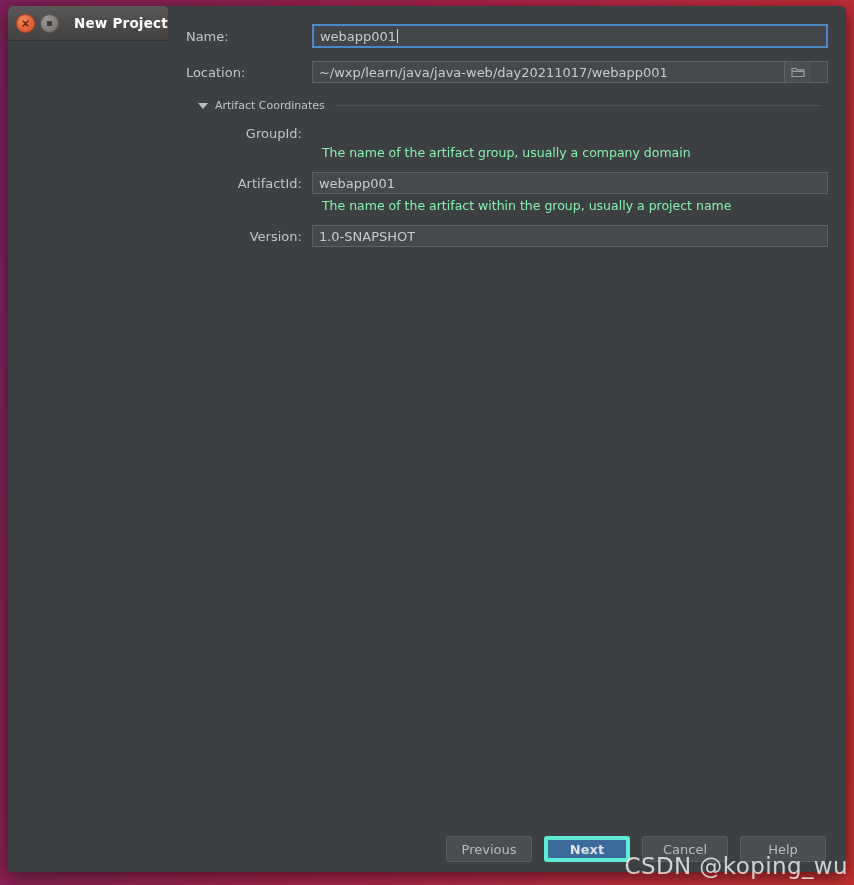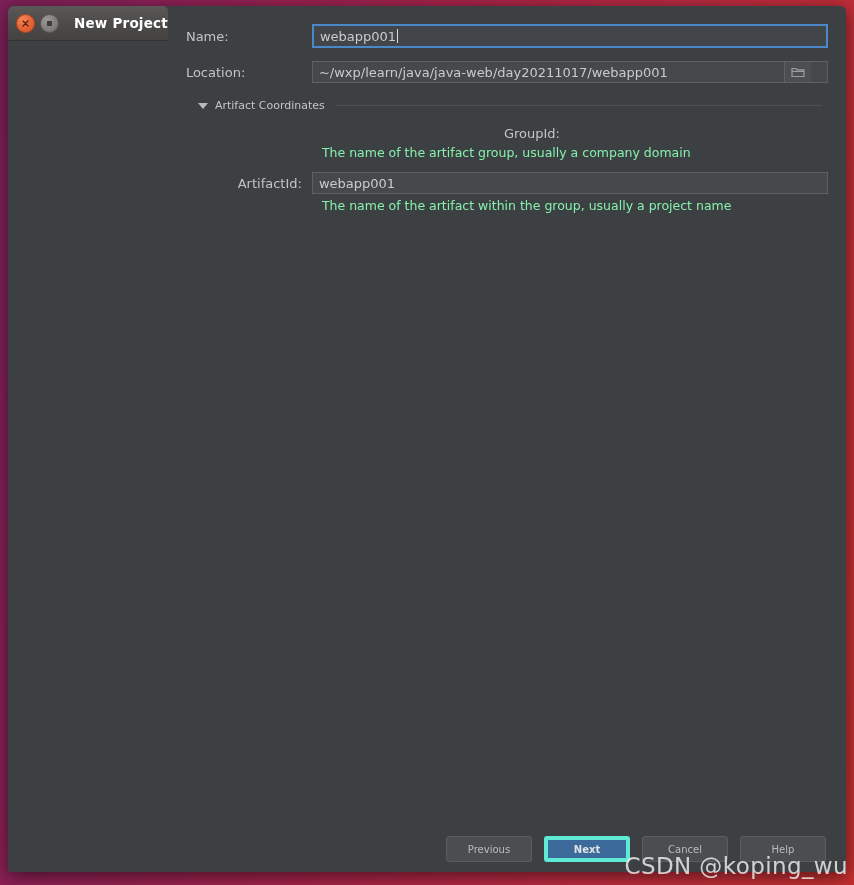--- a/index.html
+++ b/index.html
@@ -87,21 +87,20 @@
   }
 
   .form-area {
     padding: 18px 18px 0 18px;
   }
 
   .row {
     display: flex;
     align-items: center;
     margin-bottom: 13px;
-    justify-content: center;
   }
   .row.tight { margin-bottom: 4px; }
 
   .lbl {
     color: #c3c4c4;
     font-size: 13px;
     text-align: left;
     flex: 0 0 auto;
   }
   .lbl.main  { width: 126px; }
@@ -190,21 +189,21 @@
     display: flex;
     justify-content: flex-end;
     align-items: center;
     padding-right: 20px;
     gap: 12px;
   }
   .btn {
     min-width: 86px;
     height: 26px;
     border-radius: 3px;
-    font-size: 10px;
+    font-size: 13px;
     color: #b9bbbc;
     background: #4a4e51;
     border: 1px solid #5a5e61;
     display: flex;
     align-items: center;
     justify-content: center;
     padding: 0 14px;
     box-sizing: border-box;
     cursor: pointer;
     white-space: nowrap;
@@ -287,20 +286,26 @@
         <div class="hint">The name of the artifact group, usually a company domain</div>
 
         <div class="row tight">
           <div class="lbl inner">ArtifactId:</div>
           <div class="field">
             <span class="val">webapp001</span>
           </div>
         </div>
         <div class="hint">The name of the artifact within the group, usually a project name</div>
 
+        <div class="row">
+          <div class="lbl inner">Version:</div>
+          <div class="field">
+            <span class="val">1.0-SNAPSHOT</span>
+          </div>
+        </div>
 
       </div>
 
       <div id="footer">
         <div class="btn">Previous</div>
         <div class="btn primary">Next</div>
         <div class="btn">Cancel</div>
         <div class="btn">Help</div>
       </div>
 

